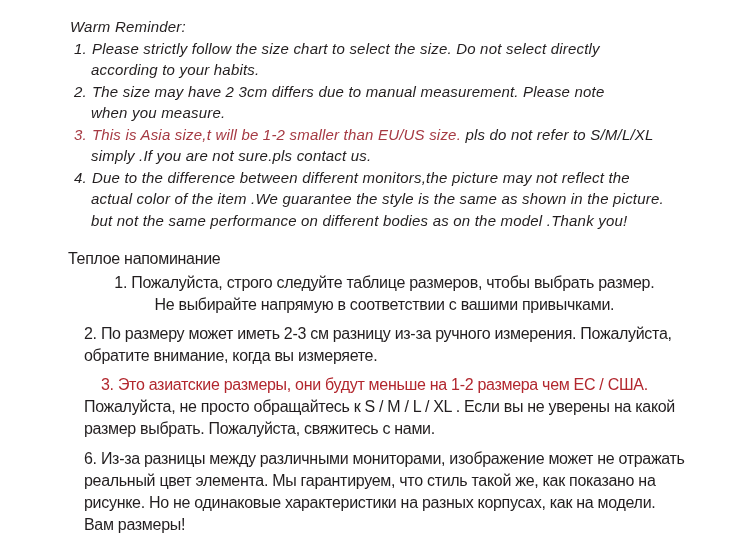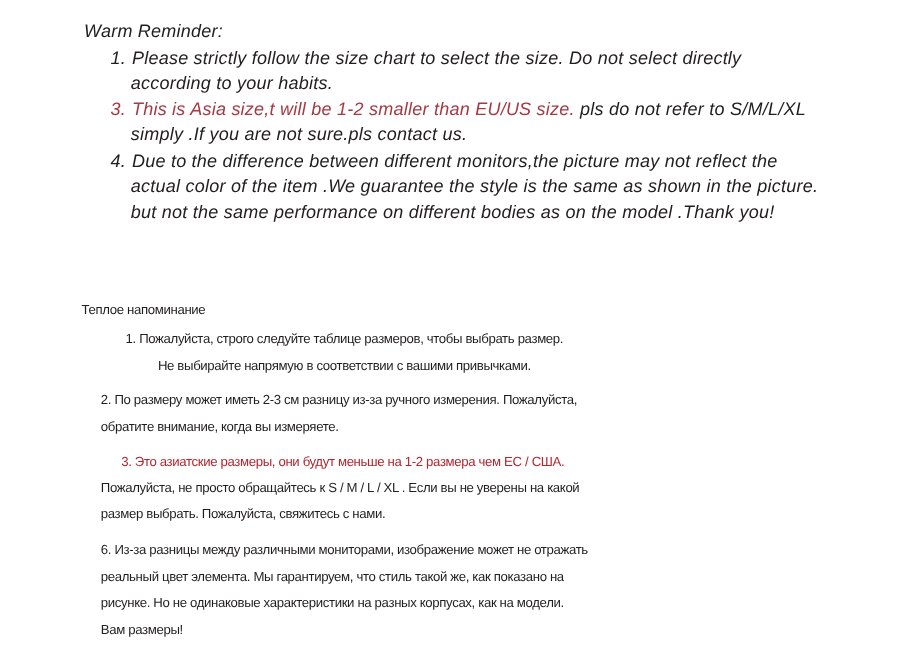--- a/index.html
+++ b/index.html
@@ -22,32 +22,32 @@
     left: 70px;
     top: 16px;
   }
   .en-line {
     font-size: 15px;
     line-height: 21.5px;
     letter-spacing: 0.2px;
     white-space: nowrap;
     font-style: italic;
   }
-  .en-item { margin-left: 22px; }
+  .en-item { margin-left: 4px; }
   .en-item .cont { margin-left: 17px; }
   .en-line .num { margin-right: 5px; }
 
   
   .ru-block {
     position: absolute;
     left: 68px;
     top: 248px;
   }
   .ru-line {
-    font-size: 11px;
+    font-size: 16px;
     line-height: 22px;
     letter-spacing: -0.3px;
     white-space: nowrap;
   }
   .ru-item { margin-left: 16px; }
   .ru-item-1 { margin-top: 2px; text-align: center; }
   .ru-item-2, .ru-item-3 { margin-top: 7px; }
   .ru-item-4 { margin-top: 8px; }
 
   
@@ -58,20 +58,24 @@
 <body style="background: rgb(255, 255, 255); color: rgb(34, 30, 31);">
 
 <div class="en-block">
   <div class="en-line">Warm Reminder:</div>
 
   <div class="en-item">
     <div class="en-line"><span class="num">1.</span><span>Please strictly follow the size chart to select the size. Do not select directly</span></div>
     <div class="en-line cont">according to your habits.</div>
   </div>
 
+  <div class="en-item">
+    <div class="en-line"><span class="num">2.</span><span>The size may have 2 3cm differs due to manual measurement. Please note</span></div>
+    <div class="en-line cont">when you measure.</div>
+  </div>
 
   <div class="en-item">
     <div class="en-line"><span class="num red-en">3.</span><span class="red-en">This is Asia size,t will be 1-2 smaller than EU/US size.</span><span> pls do not refer to S/M/L/XL</span></div>
     <div class="en-line cont">simply .If you are not sure.pls contact us.</div>
   </div>
 
   <div class="en-item">
     <div class="en-line"><span class="num">4.</span><span>Due to the difference between different monitors,the picture may not reflect the</span></div>
     <div class="en-line cont">actual color of the item .We guarantee the style is the same as shown in the picture.</div>
     <div class="en-line cont">but not the same performance on different bodies as on the model .Thank you!</div>

